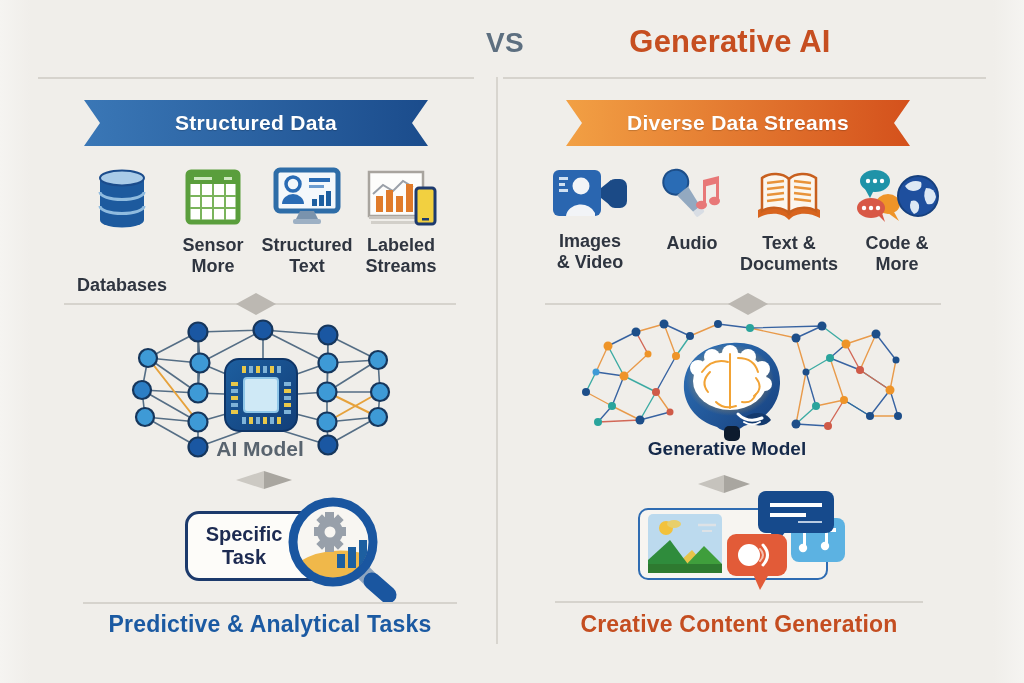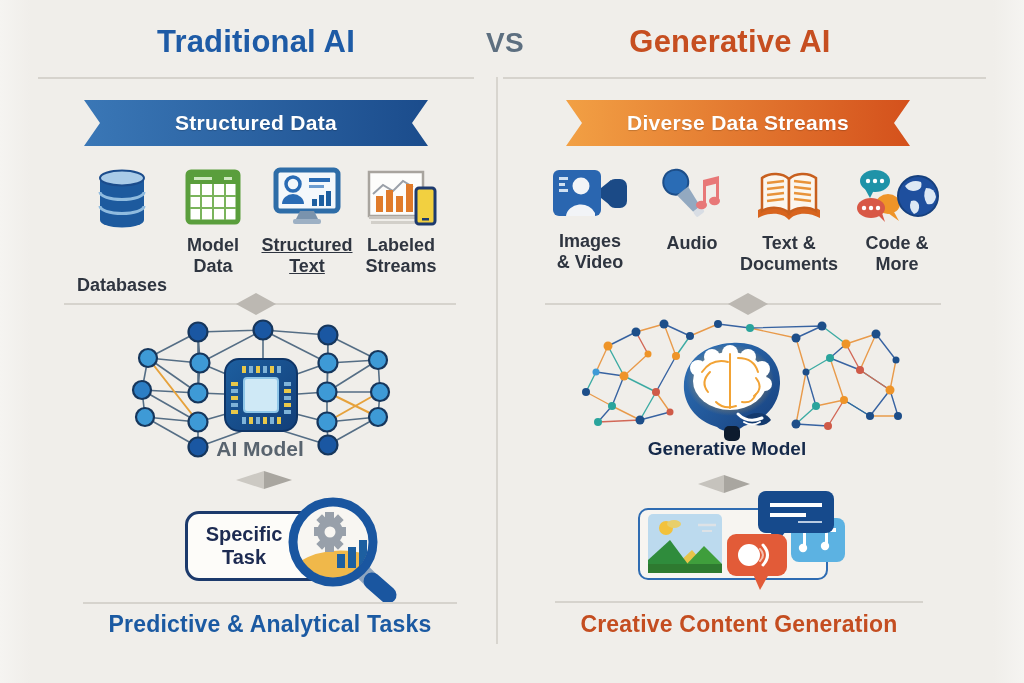--- a/index.html
+++ b/index.html
@@ -23,21 +23,20 @@
   .tasktext{width:112px;text-align:center;font-size:20px;font-weight:700;color:#1d2b52;line-height:1.15;}
   .contentbox{position:absolute;left:638px;top:508px;width:190px;height:72px;background:#f7f5f1;
     border:2px solid #2f6cb2;border-radius:10px;box-sizing:border-box;}
   .caption{position:absolute;text-align:center;font-size:23px;font-weight:700;letter-spacing:.2px;}
 </style>
 </head>
 <body>
 
 <div id="canvas">
 
-  <div class="title" style="left:56px;top:24px;width:400px;color:#1e5ba6;">Traditional AI</div>
   <div class="title" style="left:468px;top:27px;width:74px;font-size:28px;color:#5d6f80;">VS</div>
   <div class="title" style="left:530px;top:24px;width:400px;color:#c64e20;">Generative AI</div>
 
   <div class="hline" style="left:38px;top:77px;width:436px;"></div>
   <div class="hline" style="left:503px;top:77px;width:483px;"></div>
   <div class="abs" style="left:496px;top:77px;width:2px;height:567px;background:#d8d5cf;"></div>
 
   <div class="bannerwrap" style="left:84px;top:100px;">
     <svg width="344" height="46">
       <defs>
@@ -82,37 +81,37 @@
       <rect x="10" y="11" width="18" height="3" fill="#cfe8c0"></rect>
       <rect x="40" y="11" width="8" height="3" fill="#cfe8c0"></rect>
       <g stroke="#7ab45c" stroke-width="2">
         <line x1="17" y1="18" x2="17" y2="54"></line>
           <line x1="29" y1="18" x2="29" y2="54"></line>
           <line x1="41" y1="18" x2="41" y2="54"></line>
         <line x1="6" y1="30" x2="52" y2="30"></line>
           <line x1="6" y1="42" x2="52" y2="42"></line>
       </g>
     </svg>
-    <div class="iconlabel" style="width:70px;">Model Data</div>
+    <div class="iconlabel" style="width:70px;">Sensor More</div>
   </div>
 
   <div class="item" style="left:252px;width:110px;">
     <svg width="70" height="62" viewBox="0 0 70 62">
       <rect x="4" y="4" width="62" height="41" rx="4" fill="#f4f8fb" stroke="#2e6da8" stroke-width="5"></rect>
       <circle cx="21" cy="18" r="7" fill="#f4f8fb" stroke="#2a6cb5" stroke-width="3.5"></circle>
       <path d="M10 38 a11 10 0 0 1 22 0 Z" fill="#2a6cb5"></path>
       <rect x="37" y="12" width="21" height="4" fill="#2a6cb5"></rect>
       <rect x="37" y="19" width="15" height="3" fill="#6b9cd0"></rect>
       <rect x="40" y="33" width="5" height="7" fill="#1d5fa0"></rect>
       <rect x="47" y="29" width="5" height="11" fill="#1d5fa0"></rect>
       <rect x="54" y="25" width="5" height="15" fill="#1d5fa0"></rect>
       <polygon points="28,45 42,45 46,53 24,53" fill="#7a93ad"></polygon>
       <rect x="21" y="53" width="28" height="5" rx="2" fill="#9db0c4"></rect>
     </svg>
-    <div class="iconlabel" style="width:100px;text-decoration:underline;">Structured Text</div>
+    <div class="iconlabel" style="width:100px;">Structured Text</div>
   </div>
 
   <div class="item" style="left:351px;width:100px;">
     <svg width="72" height="62" viewBox="0 0 72 62">
       <rect x="4" y="6" width="54" height="44" fill="#fdfdfb" stroke="#a8a49e" stroke-width="2.5"></rect>
       <polyline points="8,28 18,19 28,25 38,15 48,21" stroke="#9aa0a8" stroke-width="2" fill="none"></polyline>
       <rect x="11" y="30" width="7" height="16" fill="#e07b2a"></rect>
       <rect x="21" y="24" width="7" height="22" fill="#e07b2a"></rect>
       <rect x="31" y="30" width="7" height="16" fill="#e07b2a"></rect>
       <rect x="41" y="18" width="7" height="28" fill="#e07b2a"></rect>

